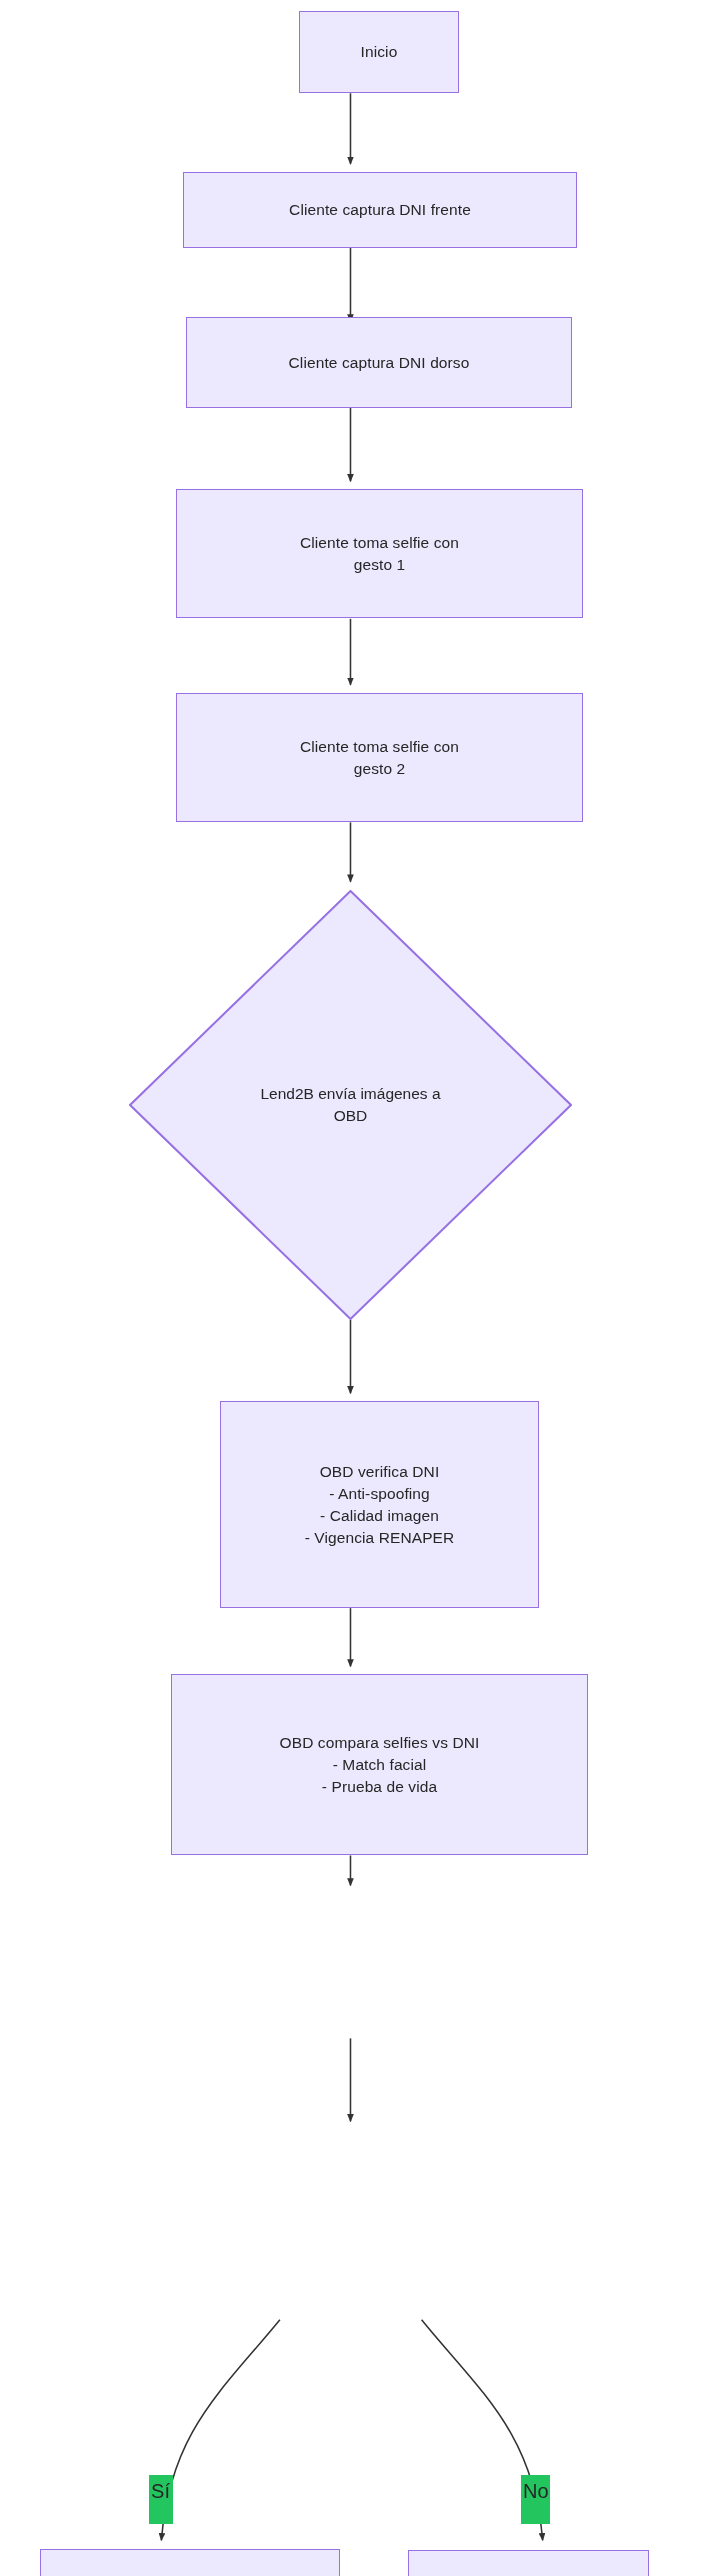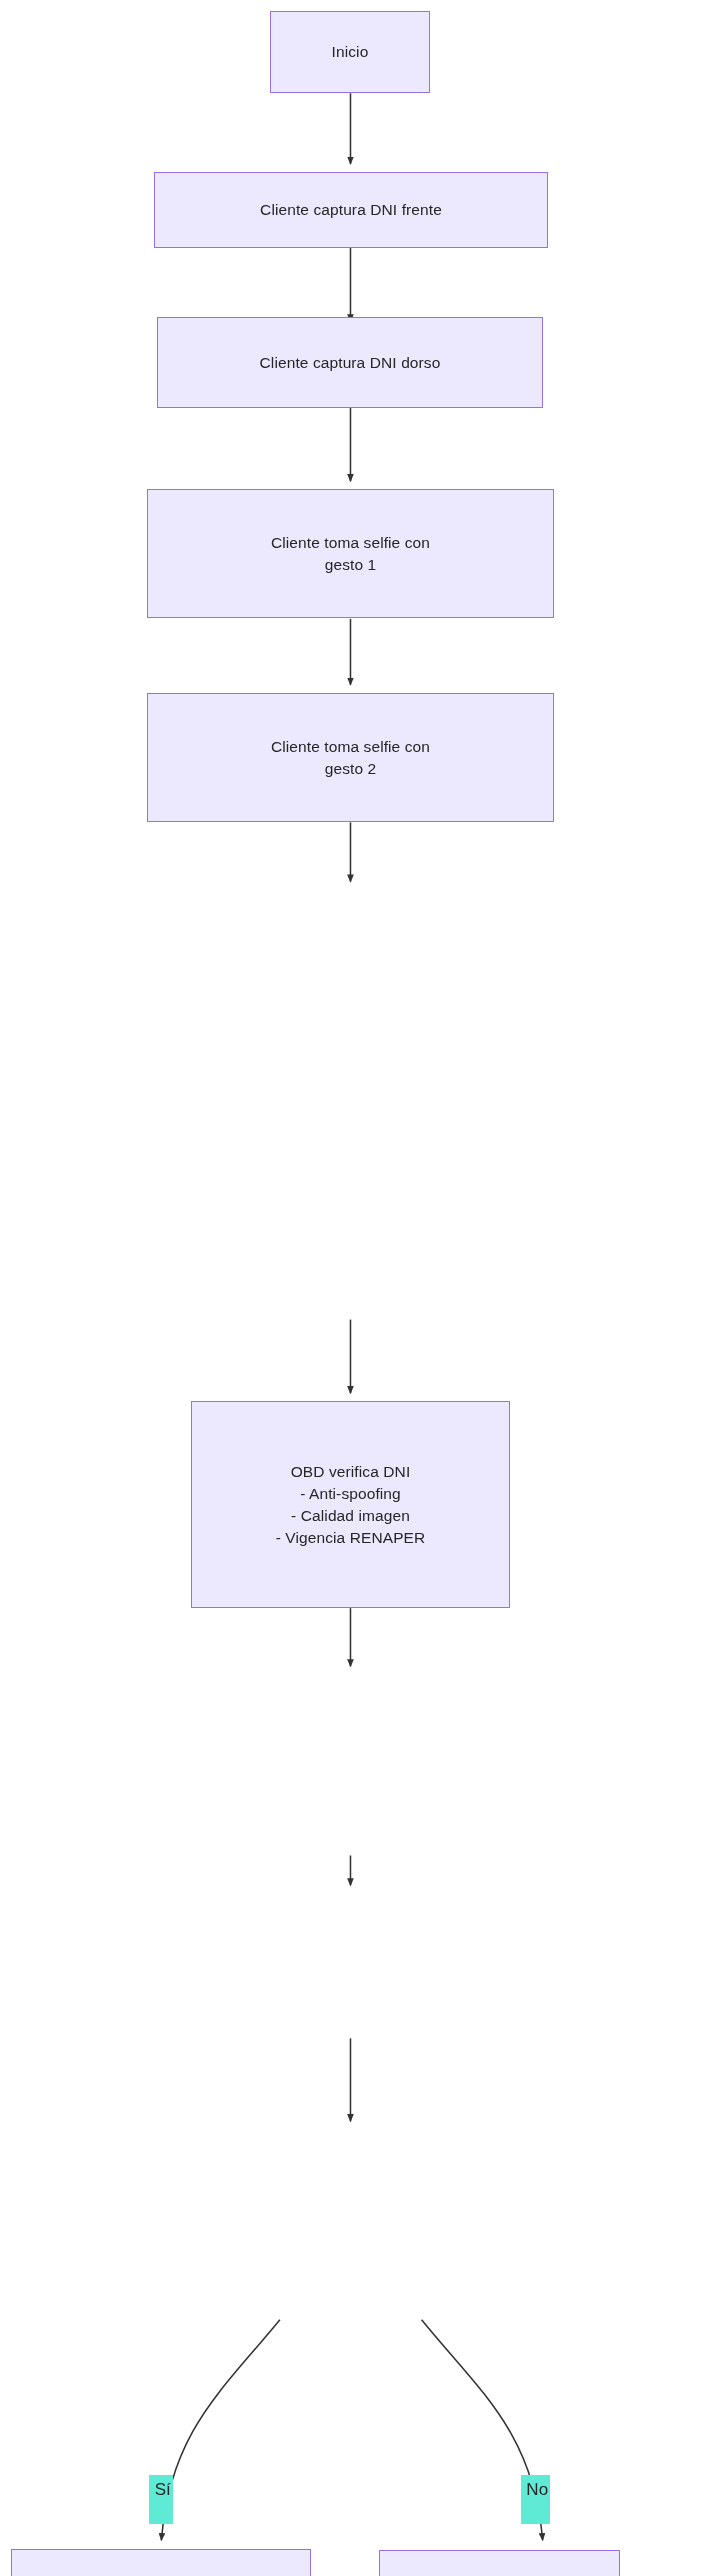--- a/index.html
+++ b/index.html
@@ -35,20 +35,21 @@
     border: 1px solid #9771E3;
     display: flex;
     flex-direction: column;
     align-items: center;
     justify-content: center;
     color: #262626;
     font-size: 15.5px;
     line-height: 1.42;
     text-align: right;
     letter-spacing: 0.1px;
+    margin-left: 29px;
   }
   .node .line {
     display: block;
     white-space: nowrap;
   }
   
   .diamond {
     position: absolute;
     box-sizing: border-box;
     display: flex;
@@ -71,26 +72,26 @@
     position: relative;
     z-index: 2;
     width: 62%;
   }
   .diamond .line {
     display: block;
   }
   
   .edge-label {
     position: absolute;
-    background: #5eead4;
+    background: #22c55e;
     color: #262626;
-    font-size: 17px;
+    font-size: 20px;
     line-height: 1.0;
     padding: 6.2px 2.1px 7.2px 2.1px;
-    text-align: right;
+    text-align: left;
     white-space: nowrap;
     z-index: 3;
   }
 </style>
 </head>
 <body>
 
 <div id="canvas">
 
   <svg id="edge-layer" viewBox="0 0 1362 5209" width="702" height="2684" xmlns="http://www.w3.org/2000/svg">
@@ -144,28 +145,42 @@
   <div class="node" style="left:147px; top:489px; width:407px; height:129px;">
     <span class="line">Cliente toma selfie con</span>
     <span class="line">gesto 1</span>
   </div>
 
   <div class="node" style="left:147px; top:693px; width:407px; height:129px;">
     <span class="line">Cliente toma selfie con</span>
     <span class="line">gesto 2</span>
   </div>
 
+  <div class="diamond" style="left:129px; top:890px; width:443px; height:430px;">
+    <svg class="dshape" viewBox="0 0 860 834" preserveAspectRatio="none" xmlns="http://www.w3.org/2000/svg">
+      <polygon points="430,2 858,417 430,832 2,417" fill="#ECE8FD" stroke="#9771E3" stroke-width="4"></polygon>
+    </svg>
+    <div class="dtext">
+      <span class="line">Lend2B envía imágenes a</span>
+      <span class="line">OBD</span>
+    </div>
+  </div>
 
   <div class="node" style="left:191px; top:1401px; width:319px; height:207px;">
     <span class="line">OBD verifica DNI</span>
     <span class="line">- Anti-spoofing</span>
     <span class="line">- Calidad imagen</span>
     <span class="line">- Vigencia RENAPER</span>
   </div>
 
+  <div class="node" style="left:142px; top:1674px; width:417px; height:181px;">
+    <span class="line">OBD compara selfies vs DNI</span>
+    <span class="line">- Match facial</span>
+    <span class="line">- Prueba de vida</span>
+  </div>
 
 
 
   <div class="edge-label" style="left:149px; top:2475px; width:19.6px; height:36px;">Sí</div>
 
   <div class="edge-label" style="left:521px; top:2475px; width:25px; height:36px;">No</div>
 
   <div class="node" style="left:11.3px; top:2549px; width:300px; height:125px;">
     
     

